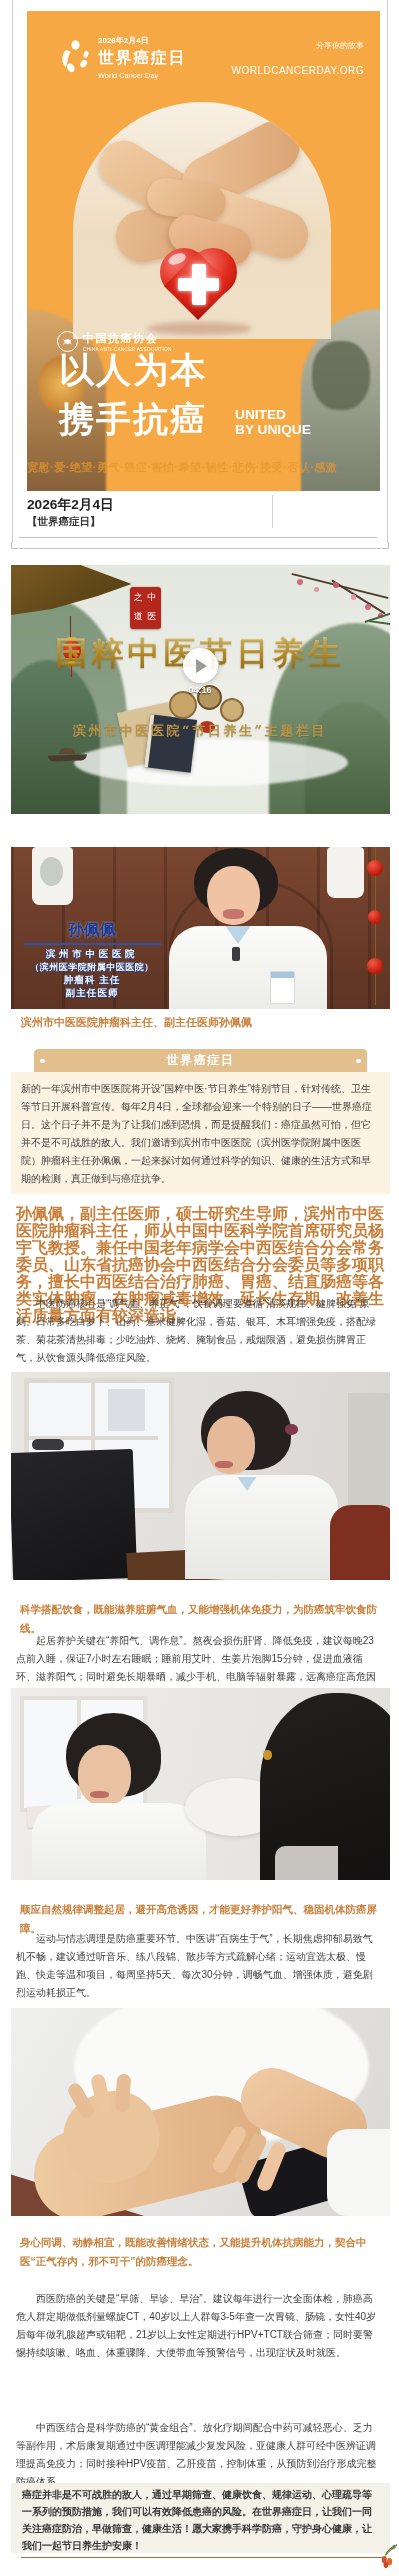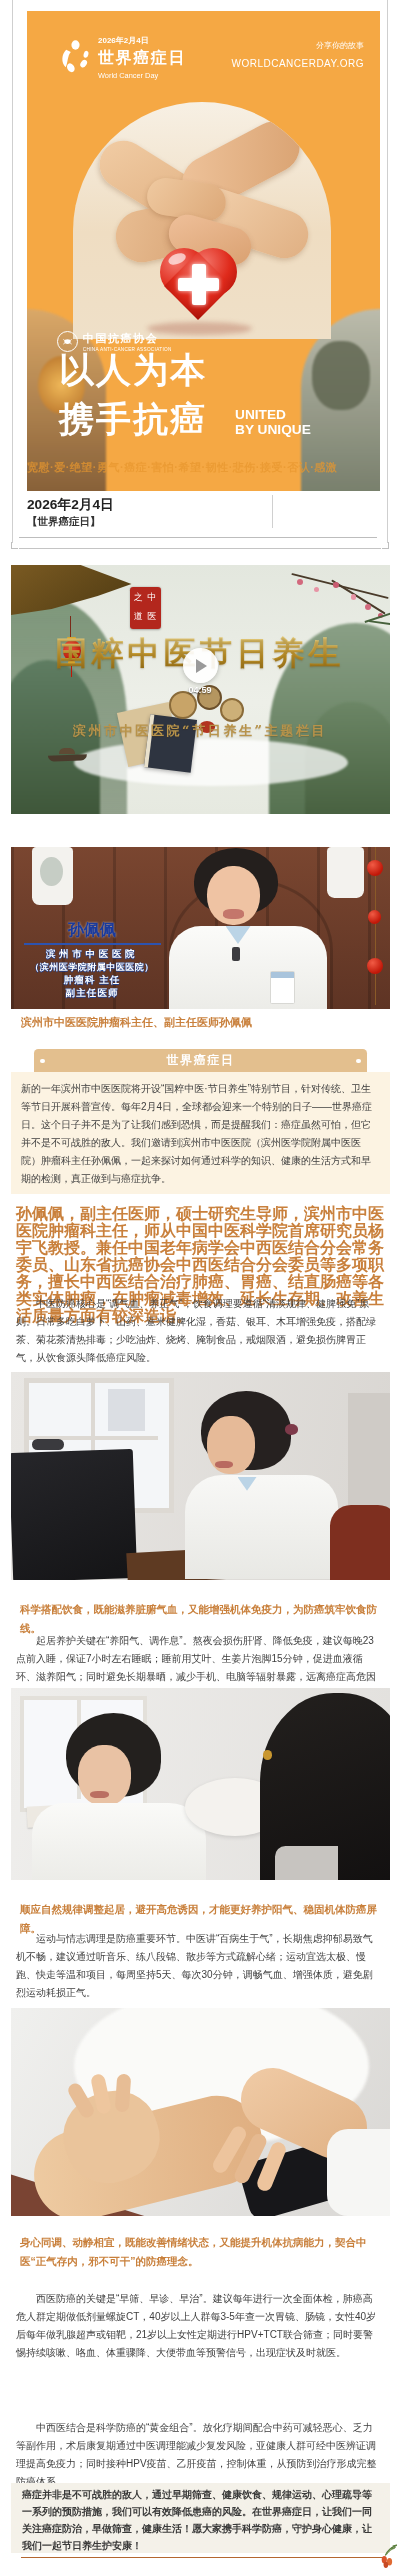--- a/index.html
+++ b/index.html
@@ -97,21 +97,21 @@
       </svg>
     </div>
     <div class="abs wcd-logo-text" style="left:71px;top:24px;">
       <b style="font-size:8px;">2026年2月4日</b>
       <b style="font-size:16px;letter-spacing:1.6px;margin-top:2.1px;">世界癌症日</b>
       <b style="font-size:7.4px;font-weight:normal;margin-top:2.1px;">World Cancer Day</b>
     </div>
 
     <div class="abs poster-share" style="right:16px;top:29.5px;">
       <div style="font-size:8px;">分享你的故事</div>
-      <div style="font-size:10px;margin-top:7px;letter-spacing:0.5px;">WORLDCANCERDAY.ORG</div>
+      <div style="font-size:10px;margin-top:14px;letter-spacing:0.5px;">WORLDCANCERDAY.ORG</div>
     </div>
 
     <div class="abs side-arc" style="left:-79px;top:298px;width:158px;height:192px;background:linear-gradient(180deg,#D9A86A,#7E5A36);">
       <div class="abs" style="left:90px;top:47px;width:47px;height:58px;border-radius:50%;background:radial-gradient(circle,#EFB95A,#C07F33 75%);"></div>
     </div>
     <div class="abs side-arc" style="right:-79px;top:298px;width:158px;height:192px;background:linear-gradient(180deg,#B9BDB2,#6F7B6C);">
       <div class="abs" style="left:10.5px;top:32px;width:58px;height:69px;border-radius:45%;background:#55604F;opacity:.8;"></div>
     </div>
 
     <div class="abs arch" style="left:46px;top:91px;width:258px;height:237px;">
@@ -208,21 +208,21 @@
 
     <div class="abs" style="left:37px;top:190px;width:39px;height:6.3px;background:#4A3B2C;border-radius:0 0 11.6px 11.6px;transform:rotate(-2deg);"></div>
     <div class="abs" style="left:48px;top:183px;width:16px;height:6.3px;background:#5E4A34;border-radius:5.3px 5.3px 0 0;"></div>
 
     <div class="abs gold-title" style="left:0;top:67px;width:379px;font-size:32px;">国粹中医节日养生</div>
     <div class="abs gold-sub" style="left:0;top:115px;width:379px;font-size:13px;margin-top:42px;">滨州市中医医院“节日养生”主题栏目</div>
 
     <div class="abs play-circle" style="left:172px;top:83px;">
       <div class="play-tri"></div>
     </div>
-    <div class="abs duration" style="left:163px;top:120px;width:53px;">04:59</div>
+    <div class="abs duration" style="left:163px;top:120px;width:53px;">04:16</div>
   </div>
 
   <div class="abs caption-gray" style="left:21px;top:858px;">世界癌症日视频</div>
 
   <div class="abs photo" style="top:847px;height:162px;background:linear-gradient(180deg,#7A4630,#5E3424);">
     <div class="abs" style="left:0;top:0;width:379px;height:162px;background:repeating-linear-gradient(90deg,rgba(0,0,0,.18) 0 3.2px,transparent 3.2px 51px);"></div>
     <div class="abs" style="left:21px;top:0;width:41px;height:58px;background:#F3F2EE;border-radius:4.2px 4.2px 7.4px 7.4px;">
       <div class="abs" style="left:8.4px;top:9.5px;width:23px;height:29.5px;border-radius:50%;background:#9AA79B;opacity:.5;"></div>
     </div>
     <div class="abs" style="left:316px;top:0;width:37px;height:51px;background:#F3F2EE;border-radius:4.2px 4.2px 7.4px 7.4px;"></div>

